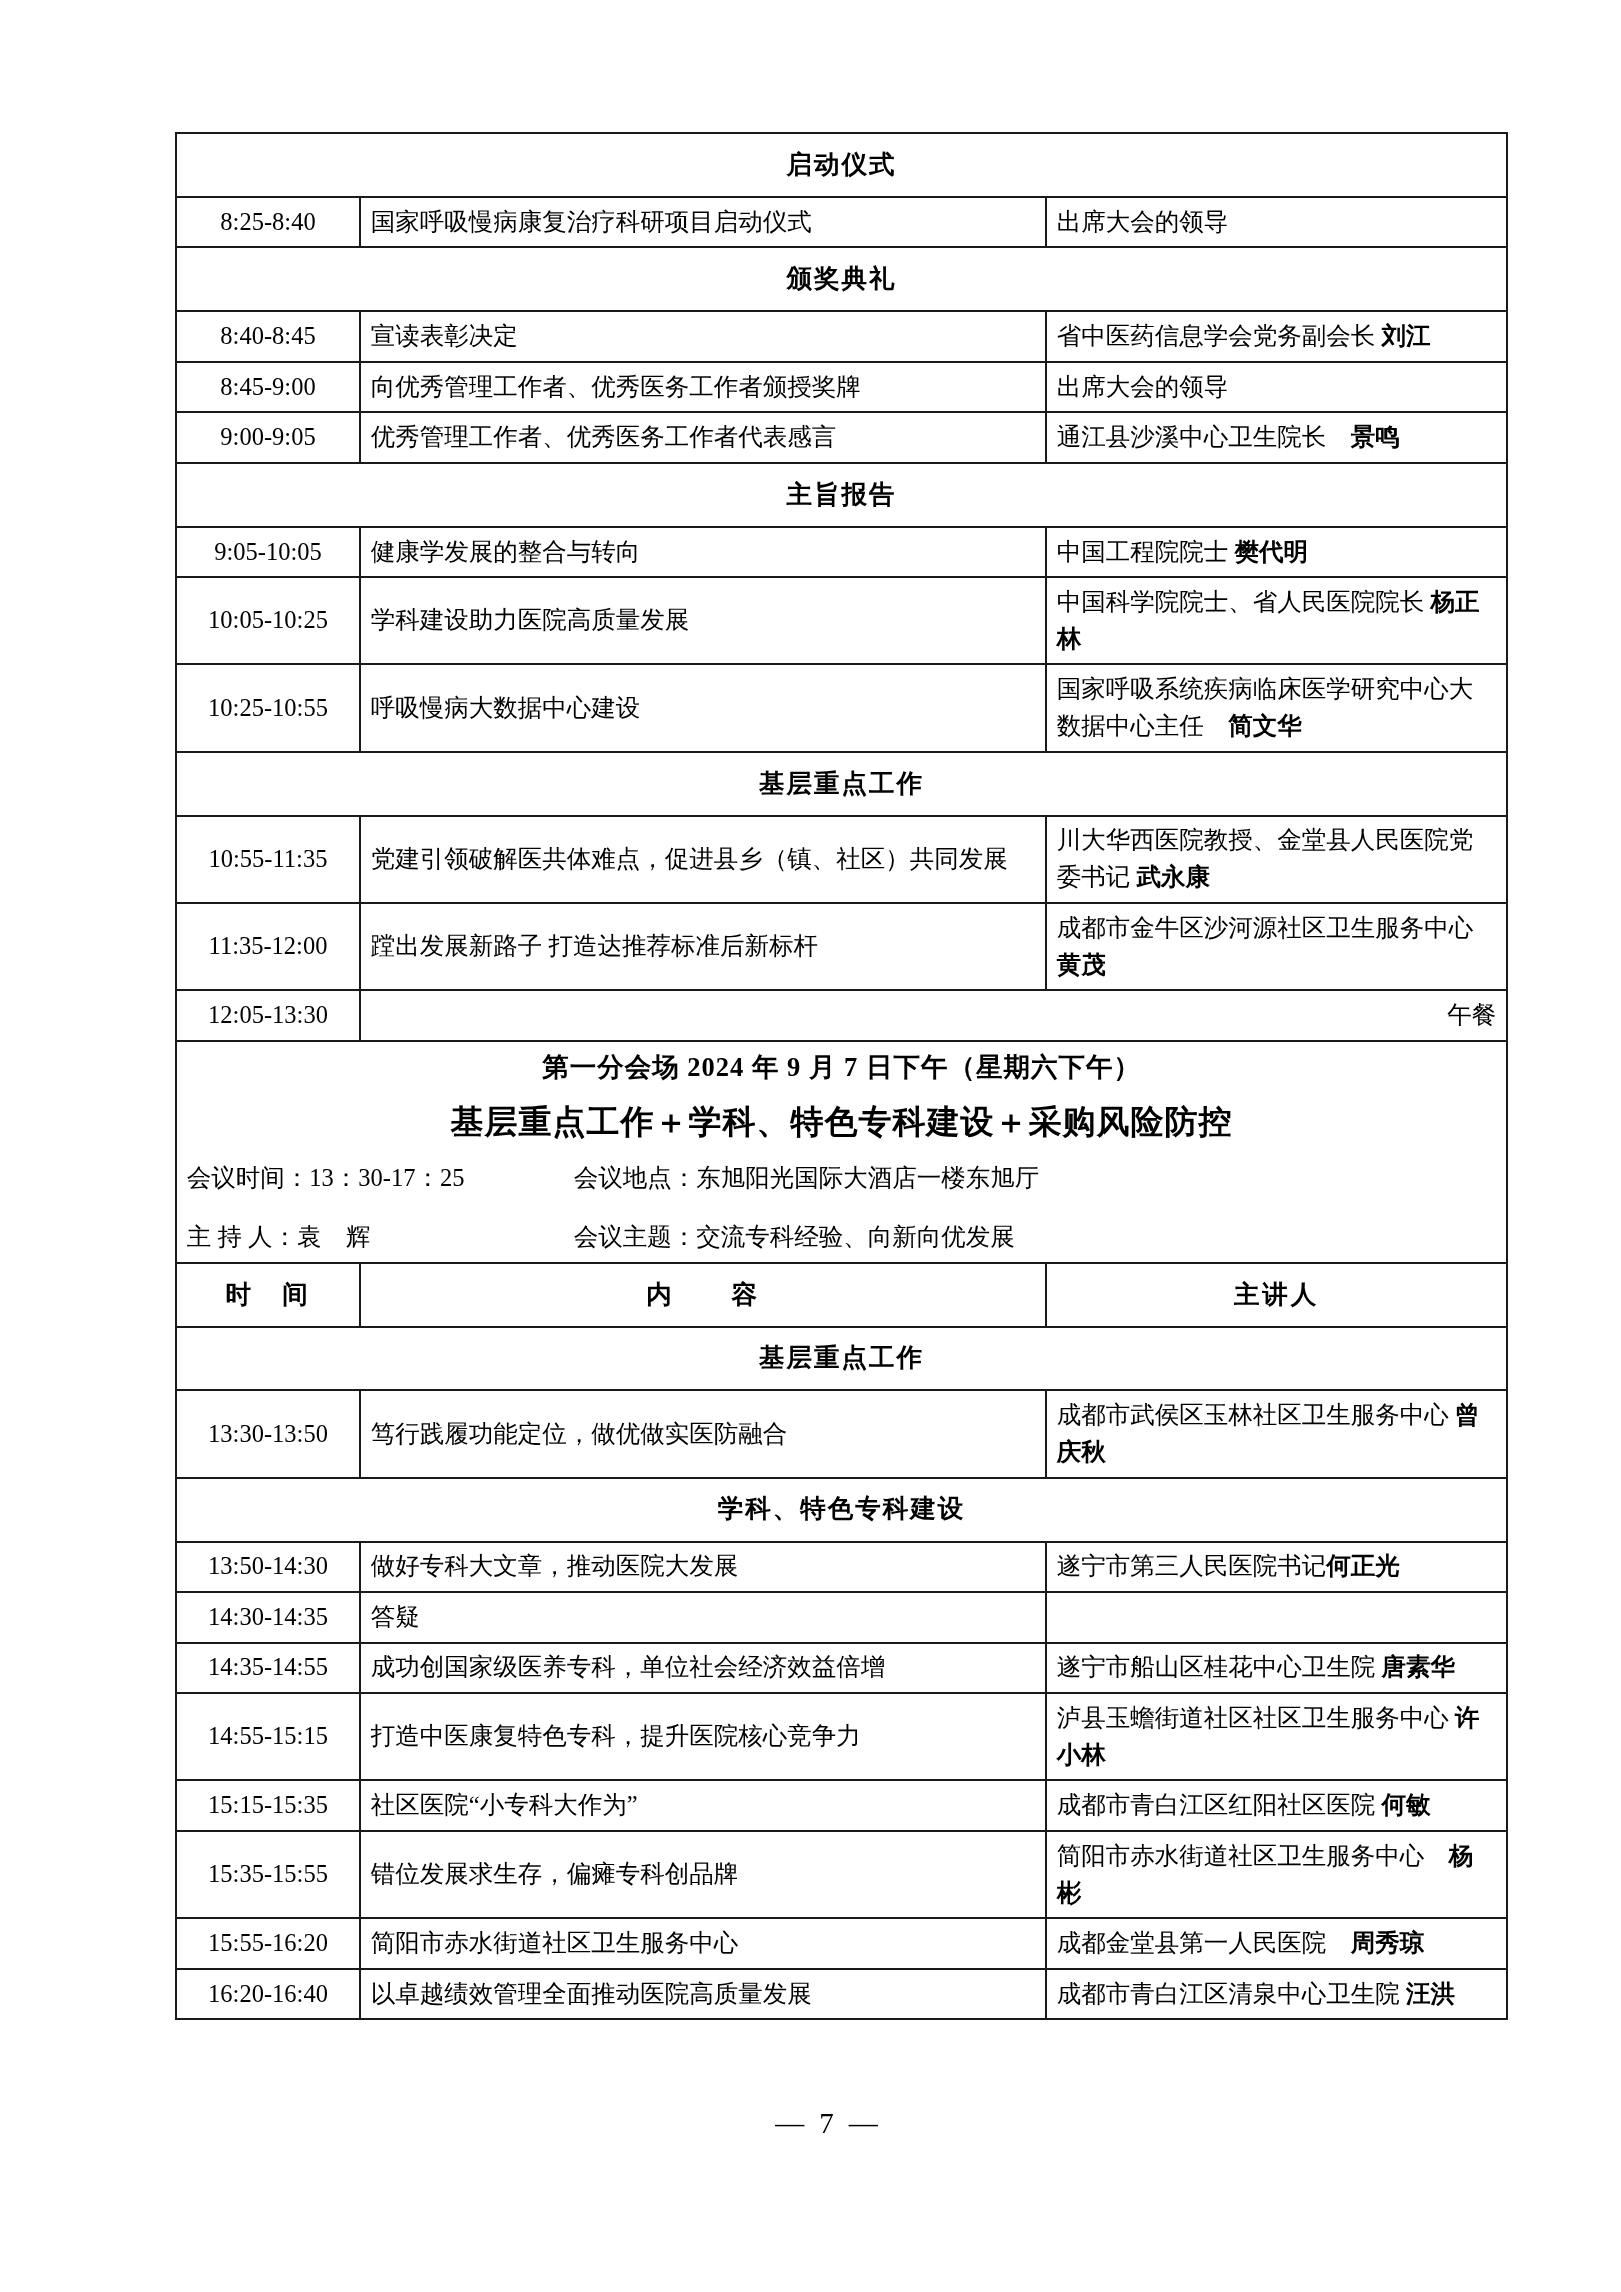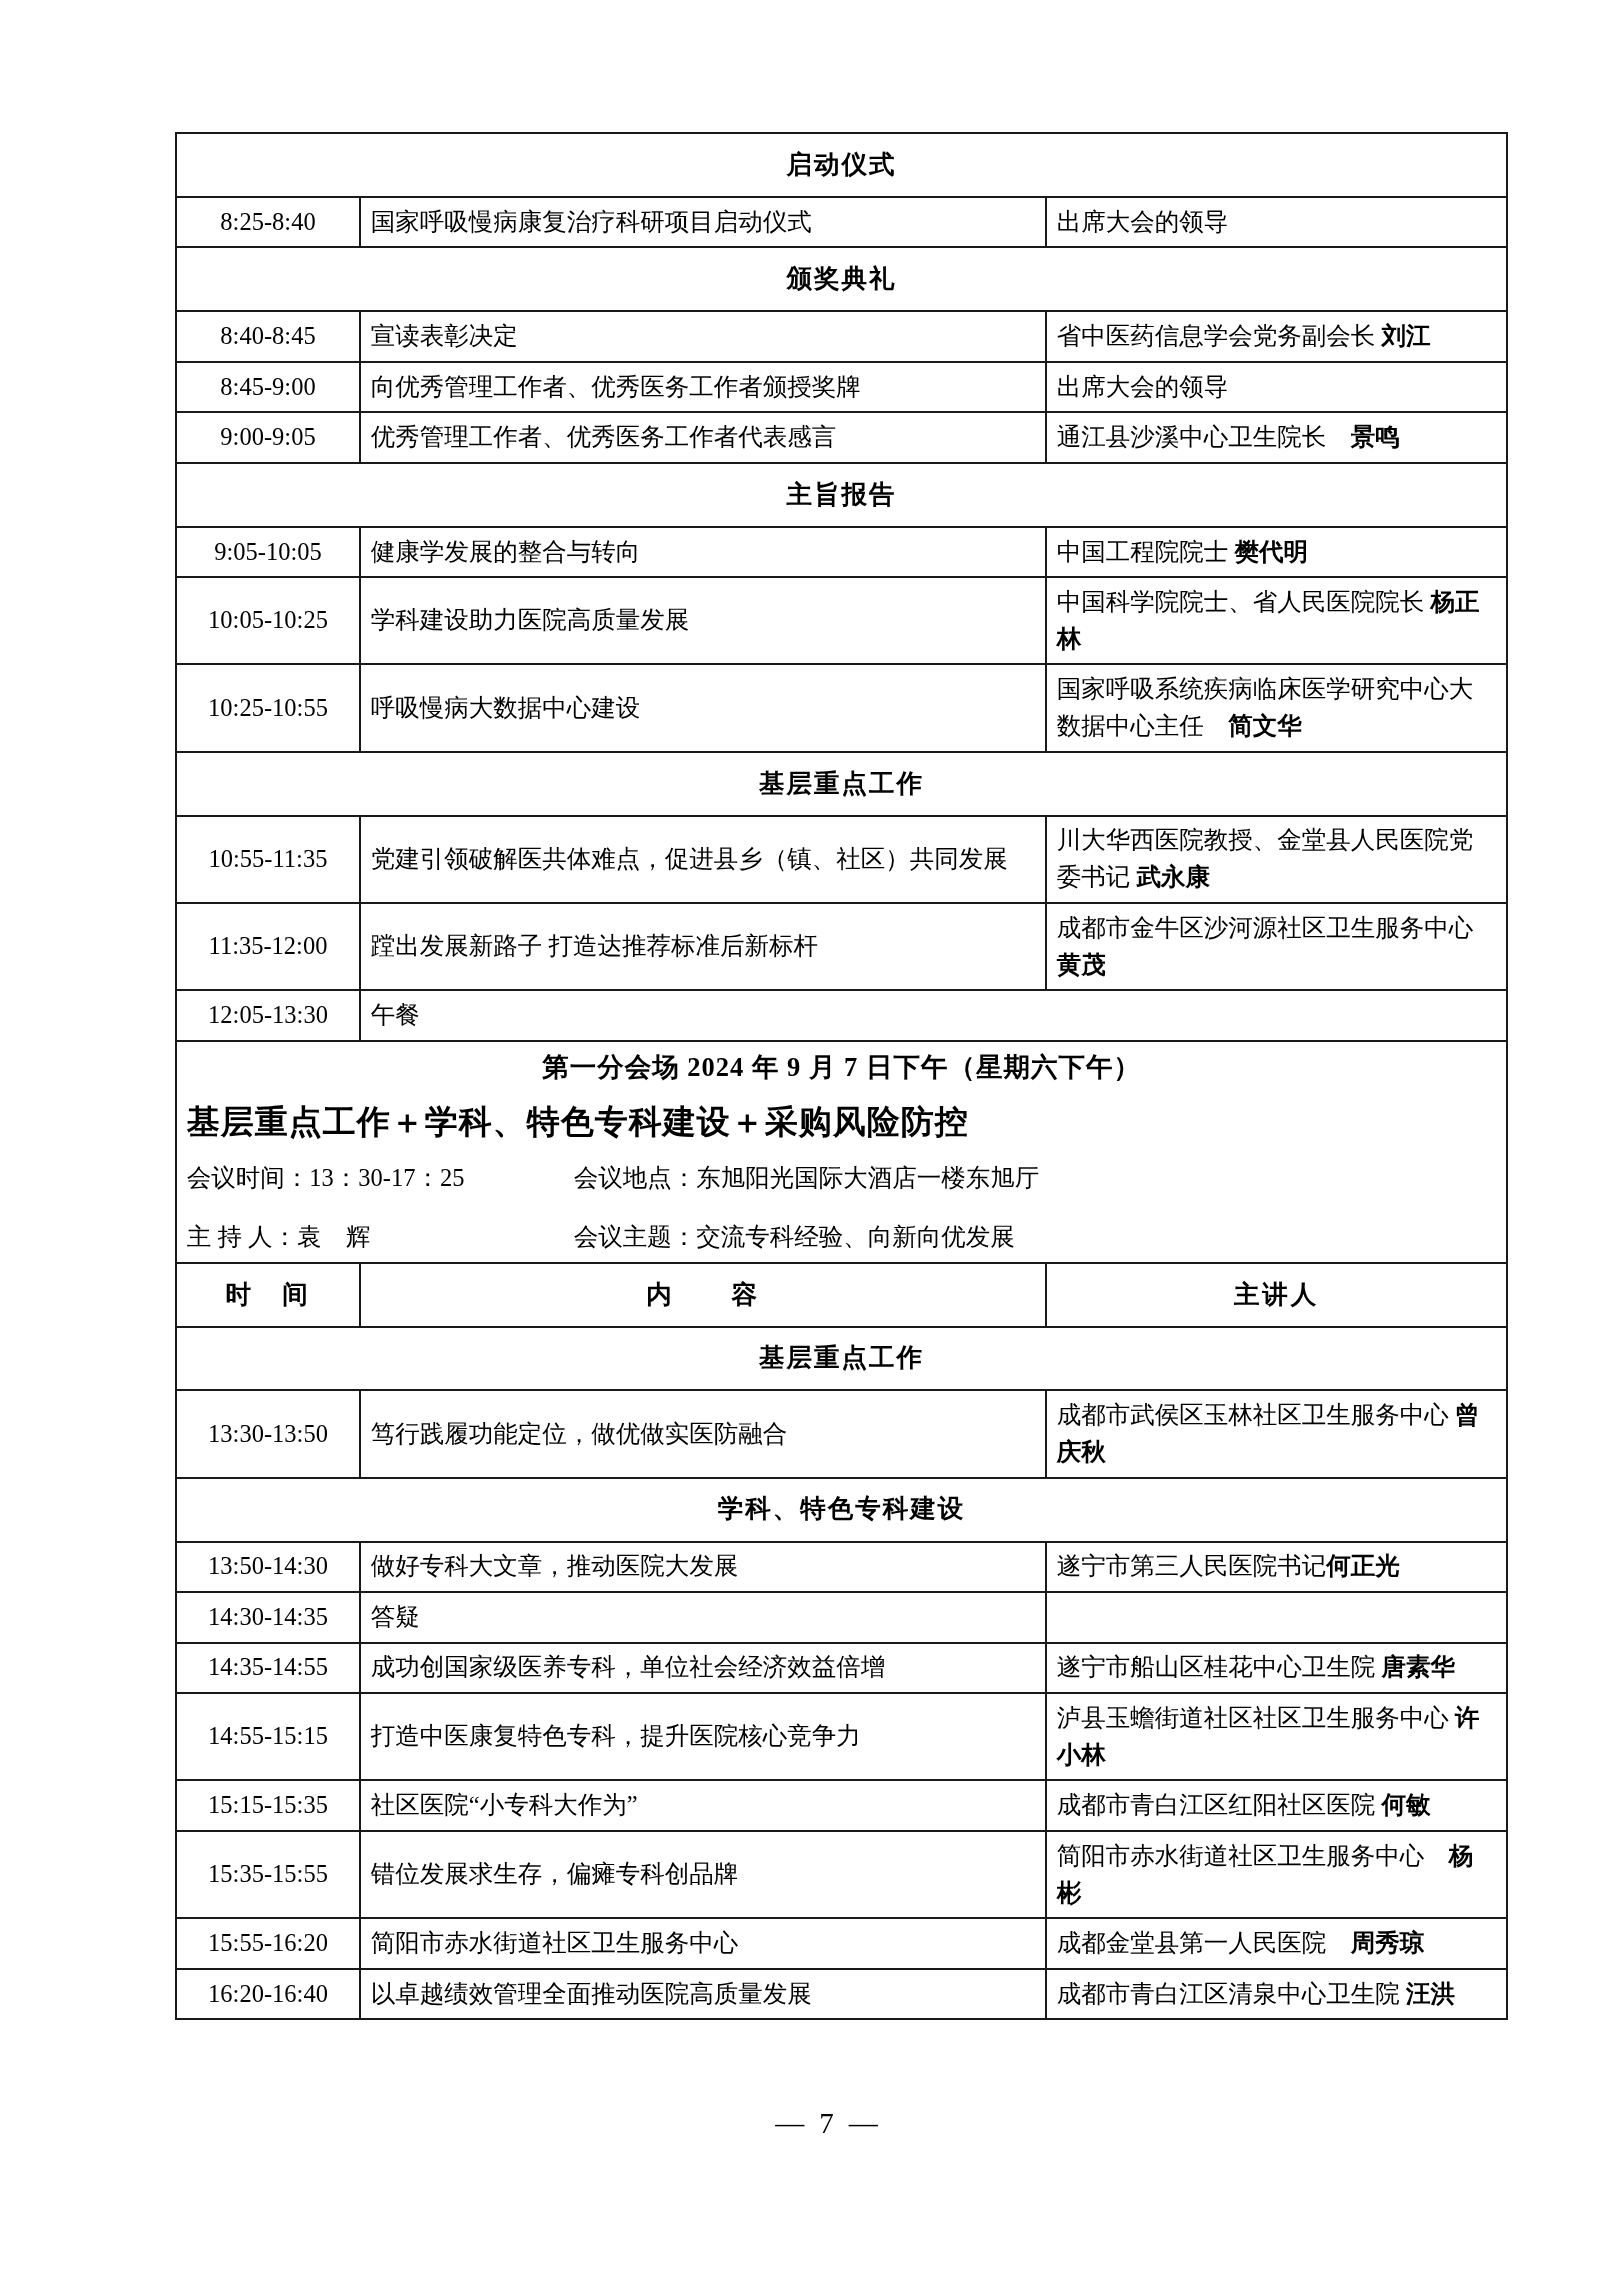--- a/index.html
+++ b/index.html
@@ -56,39 +56,40 @@
     font-size: 24.5px;
   }
   .section-row td {
     text-align: center;
     font-weight: bold;
     font-size: 25.5px;
     letter-spacing: 2px;
     padding: 11.8px 9.8px;
   }
   .merged-center {
-    text-align: left;
+    text-align: right;
   }
   .name-bold {
     font-weight: bold;
   }
 
   
   .banner-cell {
     padding: 13.7px 23.5px 15.7px 23.5px;
     margin-top: 12px;
   }
   .banner-line1 {
     text-align: center;
     font-size: 26.5px;
     font-weight: bold;
     letter-spacing: 1px;
     margin-bottom: 9.8px;
   }
   .banner-line2 {
+    text-align: center;
     font-size: 33px;
     font-weight: bold;
     font-family: "Liberation Sans", "DejaVu Sans", sans-serif;
     letter-spacing: 1px;
     margin-bottom: 13.7px;
   }
   .banner-meta {
     display: flex;
     flex-direction: column;
     gap: 22px;

